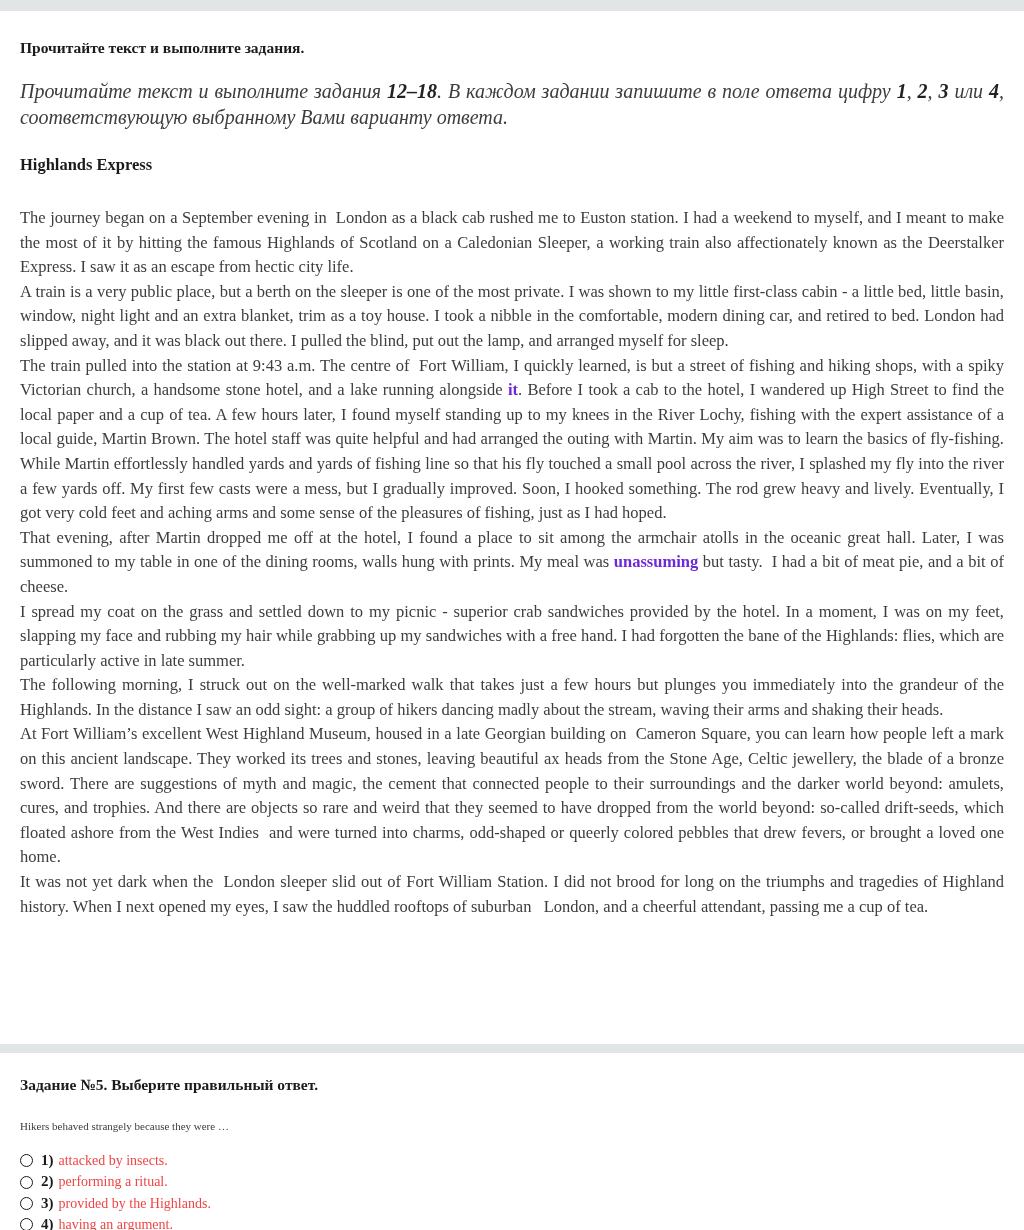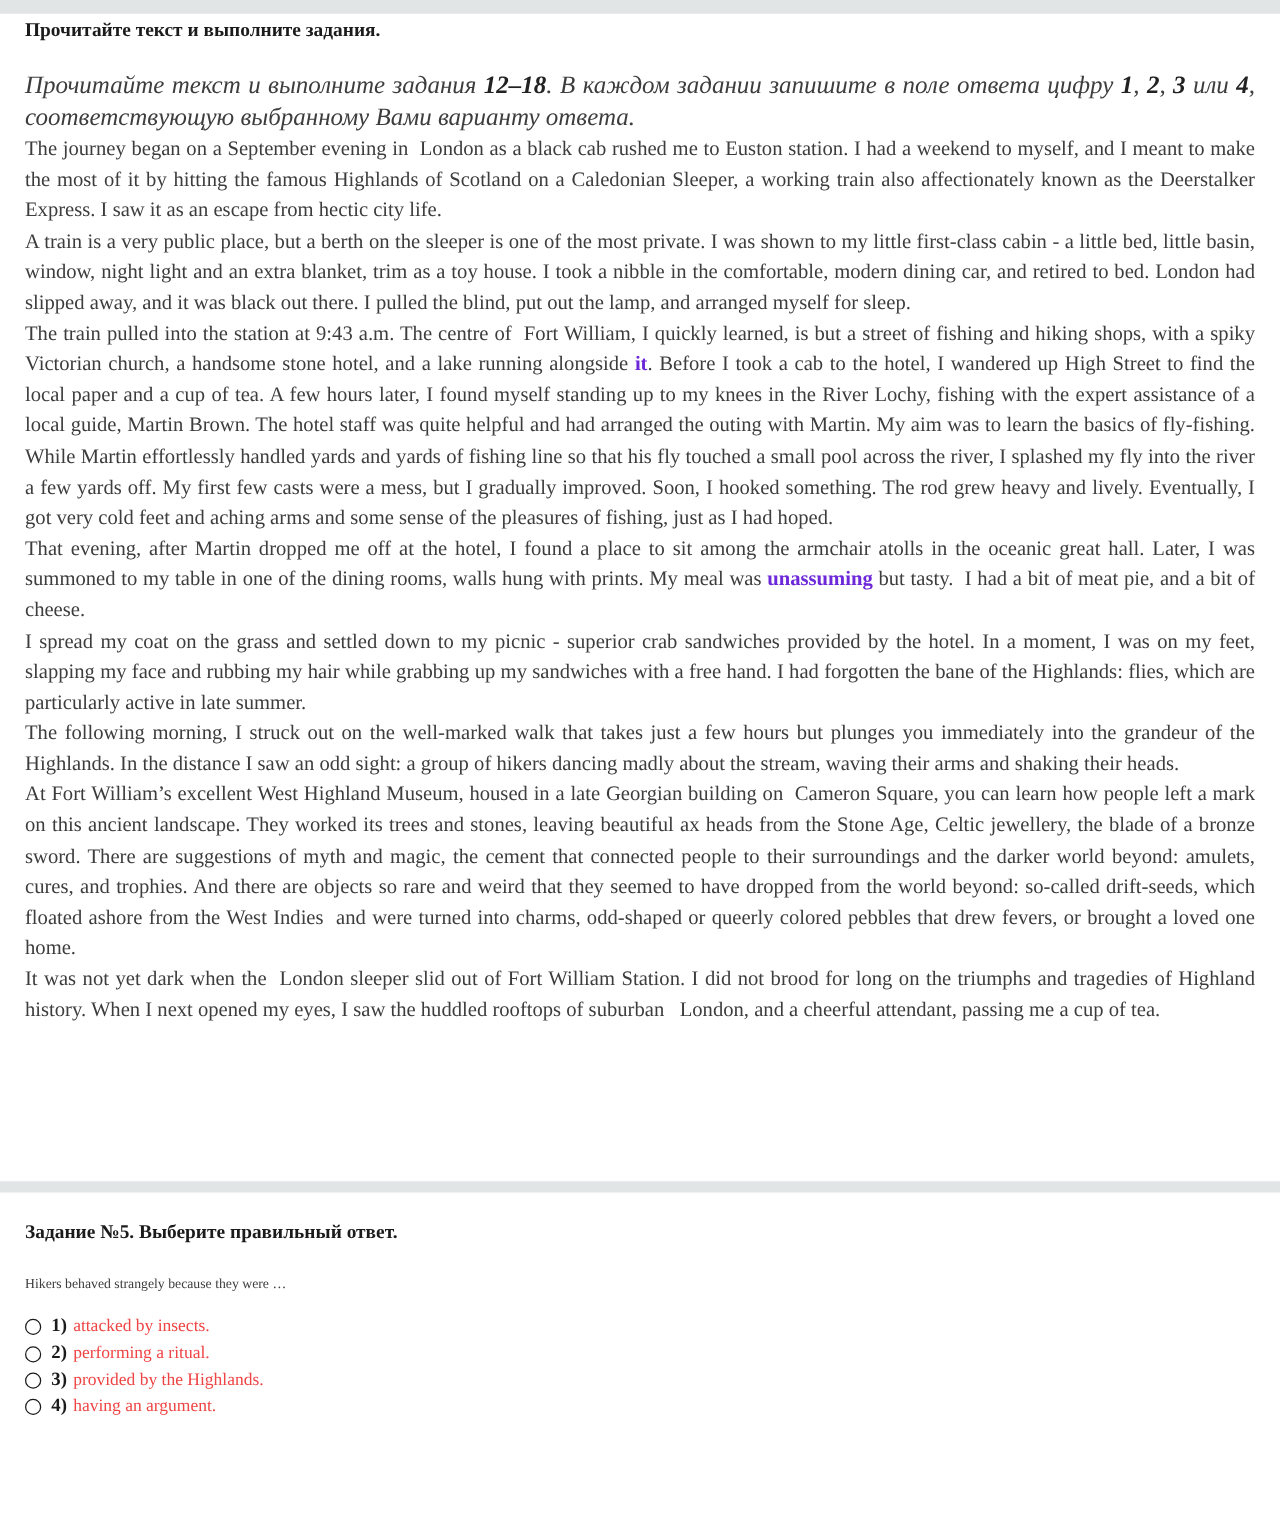--- a/index.html
+++ b/index.html
@@ -22,38 +22,39 @@
     padding: 0 20px;
   }
   .h-bold {
     font-weight: bold;
     color: #1b1b1b;
     font-size: 15.5px;
     line-height: 20px;
     margin: 0;
   }
   .instructions-heading {
-    padding-top: 4px;
+    padding-top: 27px;
   }
   .intro {
     font-style: italic;
     font-size: 20px;
     line-height: 26px;
     text-align: justify;
     margin: 20px 0 0 0;
     color: #3d3d3d;
   }
   .intro b { color: #222; }
   .article-title {
     margin-top: 24px;
     font-size: 16.5px;
     line-height: 21px;
   }
   .article {
     min-height: 800px;
+    margin-top: 31px;
   }
   .article p {
     margin: 0;
     font-size: 16.5px;
     line-height: 24.6px;
     text-align: justify;
   }
   .article b { color: #6d28d9; }
   .divider {
     height: 9px;
@@ -102,20 +103,21 @@
 </head>
 <body>
 
 <div class="bar"></div>
 
 <main class="content">
   <p class="h-bold instructions-heading">Прочитайте текст и выполните задания.</p>
 
   <p class="intro"><span>Прочитайте текст и выполните задания </span><b>12–18</b><span>. В каждом задании запишите в поле ответа цифру </span><b>1</b><span>, </span><b>2</b><span>, </span><b>3</b><span> или </span><b>4</b><span>, соответствующую выбранному Вами варианту ответа.</span></p>
 
+  <p class="h-bold article-title">Highlands Express</p>
 
   <div class="article">
       <p><span>The journey began on a September evening in&nbsp; London as a black cab rushed me to Euston station. I had a weekend to myself, and I meant to make the most of it by hitting the famous Highlands of Scotland on a Caledonian Sleeper, a working train also affectionately known as the Deerstalker Express. I saw it as an escape from hectic city life.</span></p>
       <p><span>A train is a very public place, but a berth on the sleeper is one of the most private. I was shown to my little first-class cabin - a little bed, little basin, window, night light and an extra blanket, trim as a toy house. I took a nibble in the comfortable, modern dining car, and retired to bed. London had slipped away, and it was black out there. I pulled the blind, put out the lamp, and arranged myself for sleep.</span></p>
       <p><span>The train pulled into the station at 9:43 a.m. The centre of&nbsp; Fort William, I quickly learned, is but a street of fishing and hiking shops, with a spiky Victorian church, a handsome stone hotel, and a lake running alongside </span><b>it</b><span>. Before I took a cab to the hotel, I wandered up High Street to find the local paper and a cup of tea. A few hours later, I found myself standing up to my knees in the River Lochy, fishing with the expert assistance of a local guide, Martin Brown. The hotel staff was quite helpful and had arranged the outing with Martin. My aim was to learn the basics of fly-fishing. While Martin effortlessly handled yards and yards of fishing line so that his fly touched a small pool across the river, I splashed my fly into the river a few yards off. My first few casts were a mess, but I gradually improved. Soon, I hooked something. The rod grew heavy and lively. Eventually, I got very cold feet and aching arms and some sense of the pleasures of fishing, just as I had hoped.</span></p>
       <p><span>That evening, after Martin dropped me off at the hotel, I found a place to sit among the armchair atolls in the oceanic great hall. Later, I was summoned to my table in one of the dining rooms, walls hung with prints. My meal was </span><b>unassuming</b><span> but tasty.&nbsp; I had a bit of meat pie, and a bit of cheese.</span></p>
       <p><span>I spread my coat on the grass and settled down to my picnic - superior crab sandwiches provided by the hotel. In a moment, I was on my feet, slapping my face and rubbing my hair while grabbing up my sandwiches with a free hand. I had forgotten the bane of the Highlands: flies, which are particularly active in late summer.</span></p>
       <p><span>The following morning, I struck out on the well-marked walk that takes just a few hours but plunges you immediately into the grandeur of the Highlands. In the distance I saw an odd sight: a group of hikers dancing madly about the stream, waving their arms and shaking their heads.</span></p>
       <p><span>At Fort William’s excellent West Highland Museum, housed in a late Georgian building on&nbsp; Cameron Square, you can learn how people left a mark on this ancient landscape. They worked its trees and stones, leaving beautiful ax heads from the Stone Age, Celtic jewellery, the blade of a bronze sword. There are suggestions of myth and magic, the cement that connected people to their surroundings and the darker world beyond: amulets, cures, and trophies. And there are objects so rare and weird that they seemed to have dropped from the world beyond: so-called drift-seeds, which floated ashore from the West Indies&nbsp; and were turned into charms, odd-shaped or queerly colored pebbles that drew fevers, or brought a loved one home.</span></p>
       <p><span>It was not yet dark when the&nbsp; London sleeper slid out of Fort William Station. I did not brood for long on the triumphs and tragedies of Highland history. When I next opened my eyes, I saw the huddled rooftops of suburban&nbsp;&nbsp; London, and a cheerful attendant, passing me a cup of tea.</span></p>

